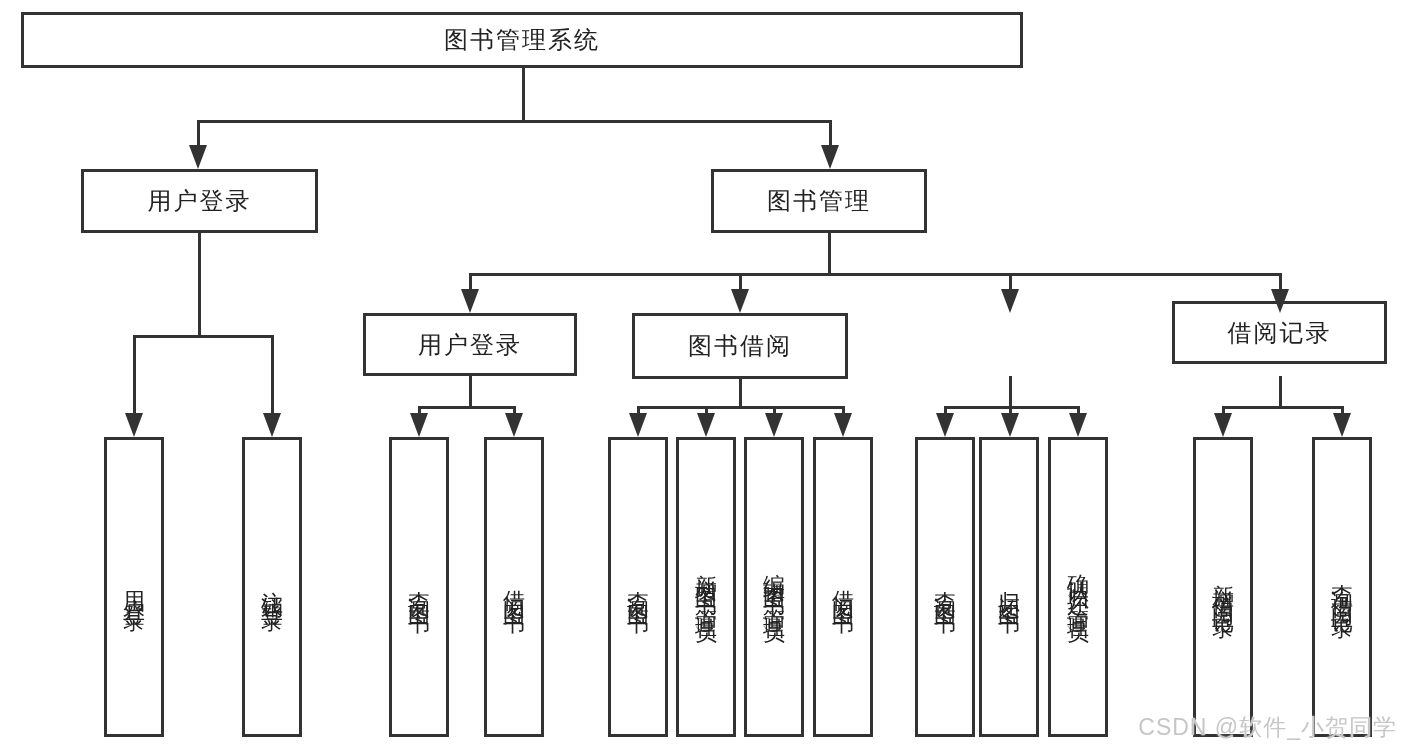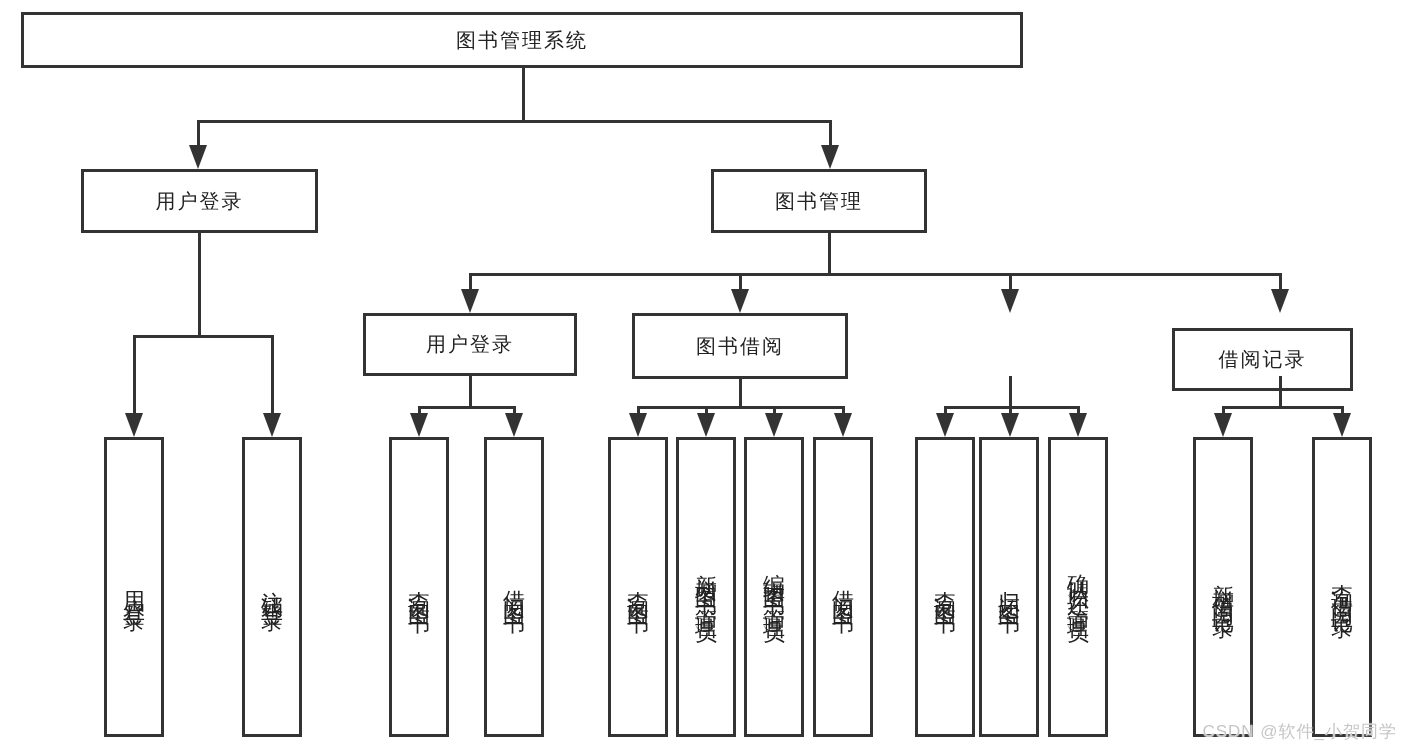--- a/index.html
+++ b/index.html
@@ -15,21 +15,21 @@
     position: absolute;
     box-sizing: border-box;
     border: 3px solid var(--line, #333333);
     background: #ffffff;
     display: flex;
     align-items: center;
     justify-content: center;
     color: var(--ink, #222222);
   }
   .hbox {
-    font-size: 20px;
+    font-size: 24px;
     letter-spacing: 2px;
     white-space: nowrap;
   }
   .vbox {
     writing-mode: vertical-rl;
     text-orientation: mixed;
     font-size: 22px;
     letter-spacing: 7px;
     line-height: 1;
   }
@@ -42,41 +42,41 @@
     width: 0;
     height: 0;
     border-left: 9px solid transparent;
     border-right: 9px solid transparent;
     border-top: 24px solid var(--line, #333333);
   }
   #watermark {
     position: absolute;
     right: 8px;
     bottom: 4px;
-    font-size: 17px;
+    font-size: 23px;
     letter-spacing: 1px;
     color: var(--wm, #c6c6c6);
     text-shadow: 0 0 2px #ffffff, 0 0 1px #ffffff;
     white-space: nowrap;
     z-index: 5;
   }
 </style>
 </head>
 <body>
 
 <div id="canvas" style="--bg: #ffffff; --line: #333333; --ink: #222222; --wm: #c6c6c6;">
 
   <div class="node hbox" style="left:21px; top:12px; width:1002px; height:56px;">图书管理系统</div>
 
   <div class="node hbox" style="left:81px; top:169px; width:237px; height:64px;">用户登录</div>
   <div class="node hbox" style="left:711px; top:169px; width:216px; height:64px;">图书管理</div>
 
   <div class="node hbox" style="left:363px; top:313px; width:214px; height:63px;">用户登录</div>
   <div class="node hbox" style="left:632px; top:313px; width:216px; height:66px;">图书借阅</div>
-  <div class="node hbox" style="left:1172px; top:328px; width:181px; height:63px;">借阅记录</div>
+  <div class="node hbox" style="left:1172px; top:301px; width:215px; height:63px;">借阅记录</div>
 
   <div class="node vbox" style="left:104px; top:437px; width:60px; height:300px;">用户登录</div>
   <div class="node vbox" style="left:242px; top:437px; width:60px; height:300px;">注销登录</div>
 
   <div class="node vbox" style="left:389px; top:437px; width:60px; height:300px;">查询图书</div>
   <div class="node vbox" style="left:484px; top:437px; width:60px; height:300px;">借阅图书</div>
 
   <div class="node vbox" style="left:608px; top:437px; width:60px; height:300px;">查询图书</div>
   <div class="node vbox" style="left:676px; top:437px; width:60px; height:300px;">新增图书（管理员）</div>
   <div class="node vbox" style="left:744px; top:437px; width:60px; height:300px;">编辑图书（管理员）</div>

